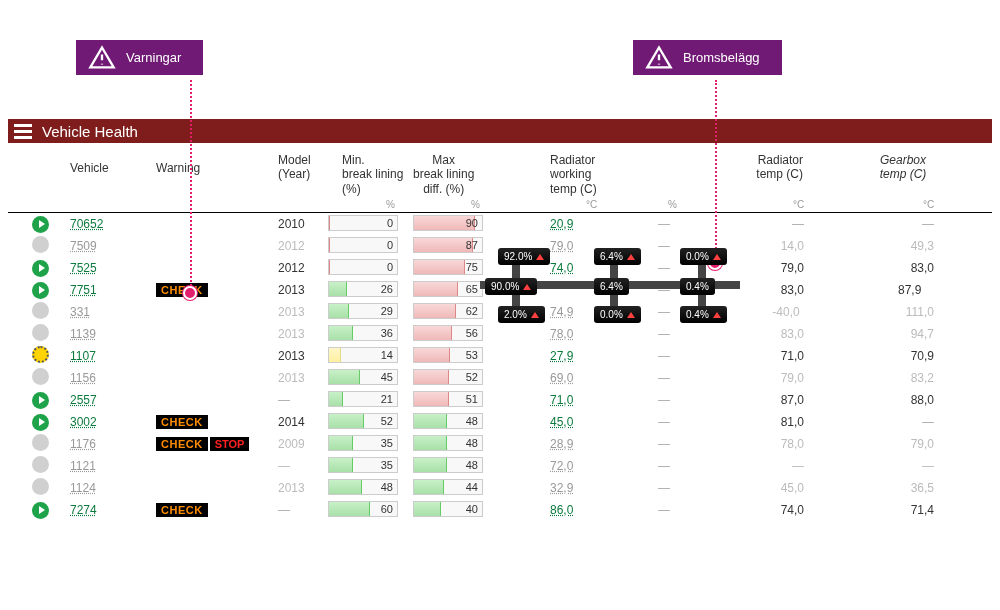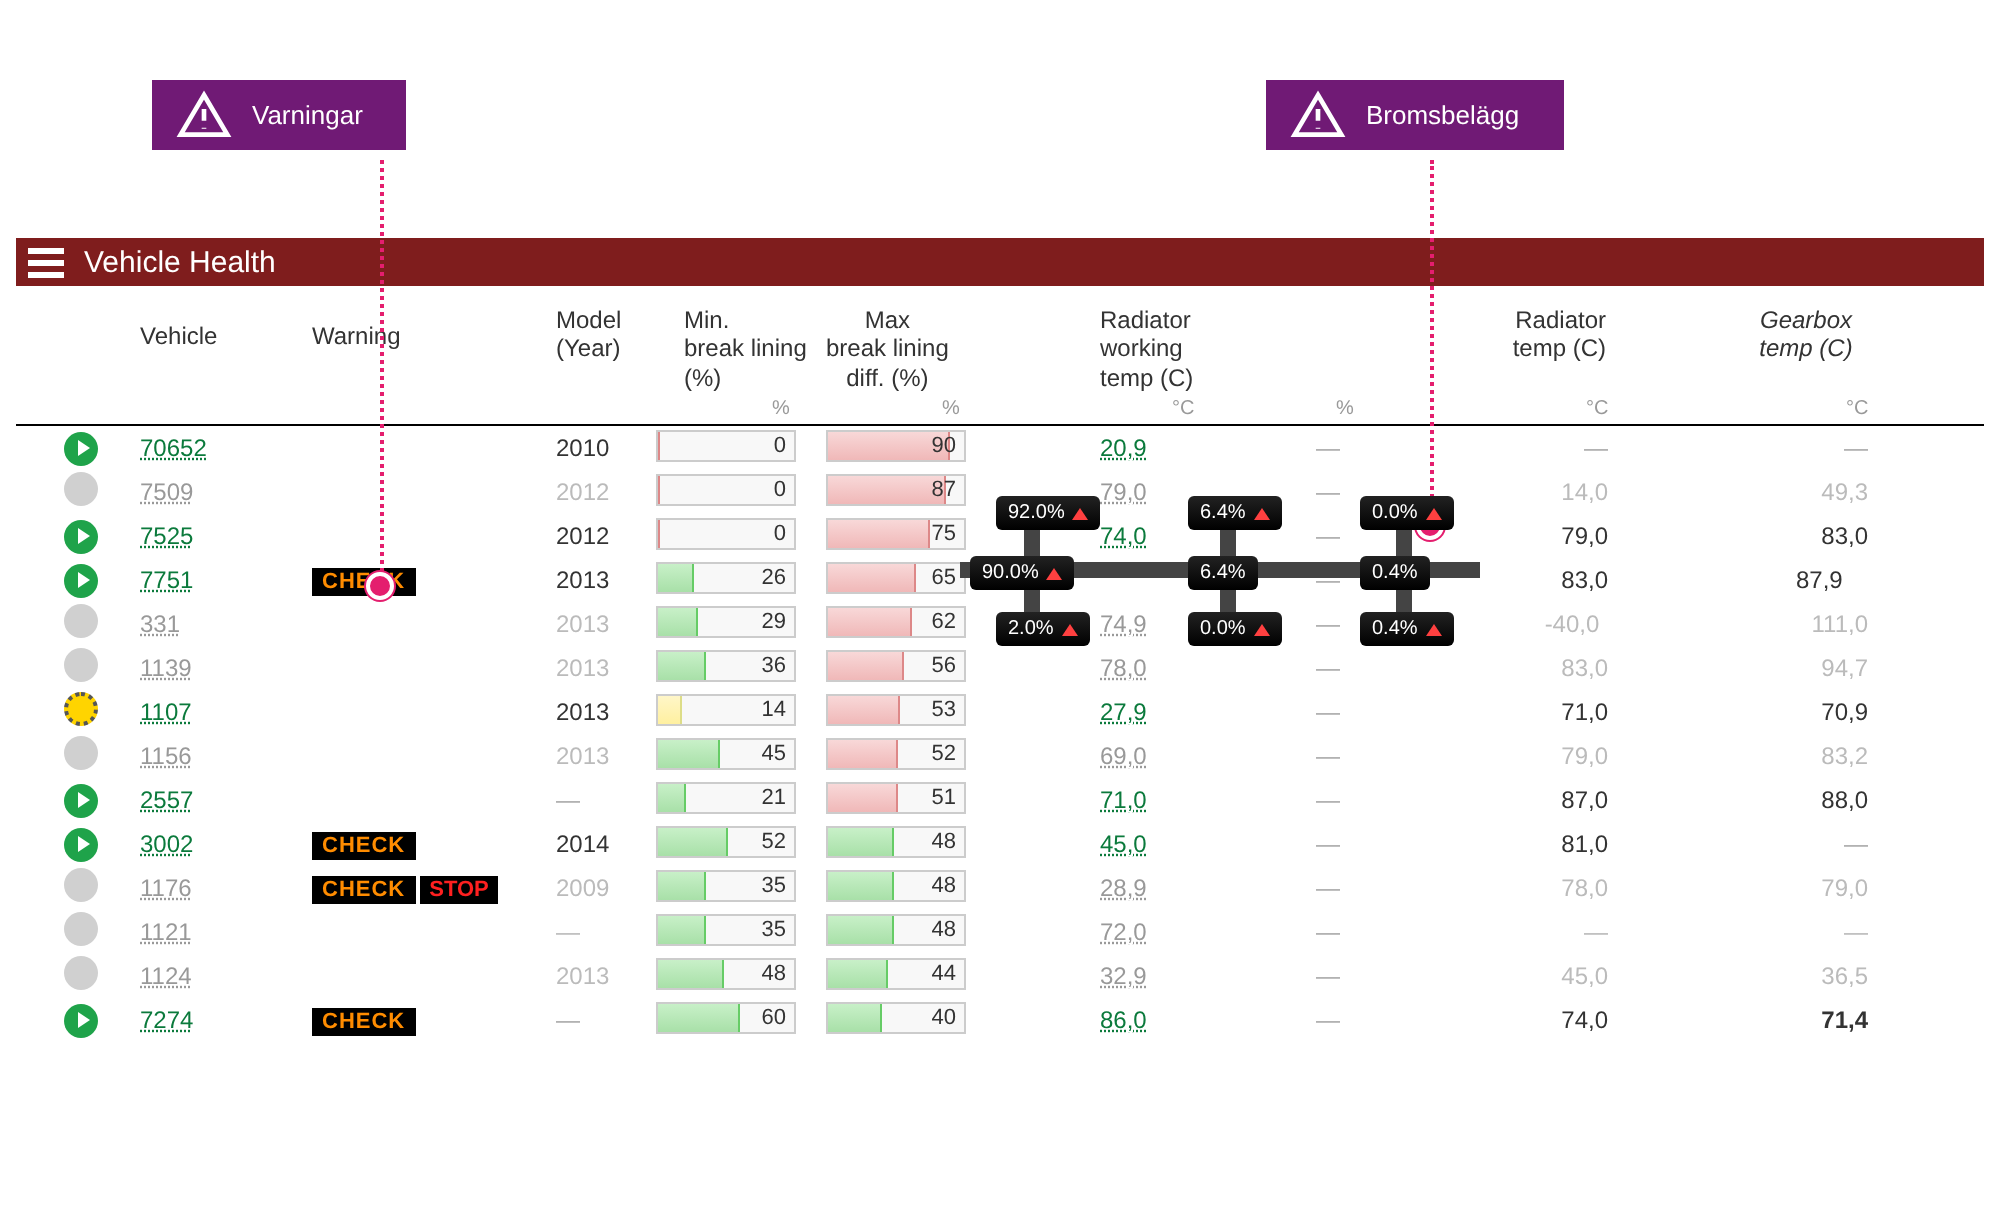--- a/index.html
+++ b/index.html
@@ -279,21 +279,21 @@
       <div class="row">
         <div class="cell c-status"><span class="status-dot status-green"></span></div>
         <div class="cell c-vehicle"><span class="link">7274</span></div>
         <div class="cell c-warning"><span class="check-badge">CHECK</span></div>
         <div class="cell c-model dash">—</div>
         <div class="cell c-min"><span class="bar-cell"><span class="bar-fill bar-green" style="width: 60%;"></span><span class="bar-val">60</span></span></div>
         <div class="cell c-max"><span class="bar-cell"><span class="bar-fill bar-green" style="width: 40%;"></span><span class="bar-val">40</span></span></div>
         <div class="cell c-rad-work"><span class="green-val">86,0</span></div>
         <div class="cell c-rad-pct dash">—</div>
         <div class="cell " style="left: 760px; width: 36px; text-align: right;">74,0</div>
-        <div class="cell " style="left: 890px; width: 36px; text-align: right; font-weight: bold;">71,4</div>
+        <div class="cell " style="left: 890px; width: 36px; text-align: right;">71,4</div>
       </div>
     </div>
 </div>
 
 <div class="tooltip" style="left:480px; top:248px;">
   <div class="chassis" style="left:0; top:33px; width:260px; height:8px; background:#444;"></div>
   <div class="chassis" style="left:32px; top:10px; width:8px; height:55px; background:#444;"></div>
   <div class="chassis" style="left:130px; top:10px; width:8px; height:55px; background:#444;"></div>
   <div class="chassis" style="left:218px; top:10px; width:8px; height:55px; background:#444;"></div>
   <div class="wheel-badge" style="left:18px; top:0;">

